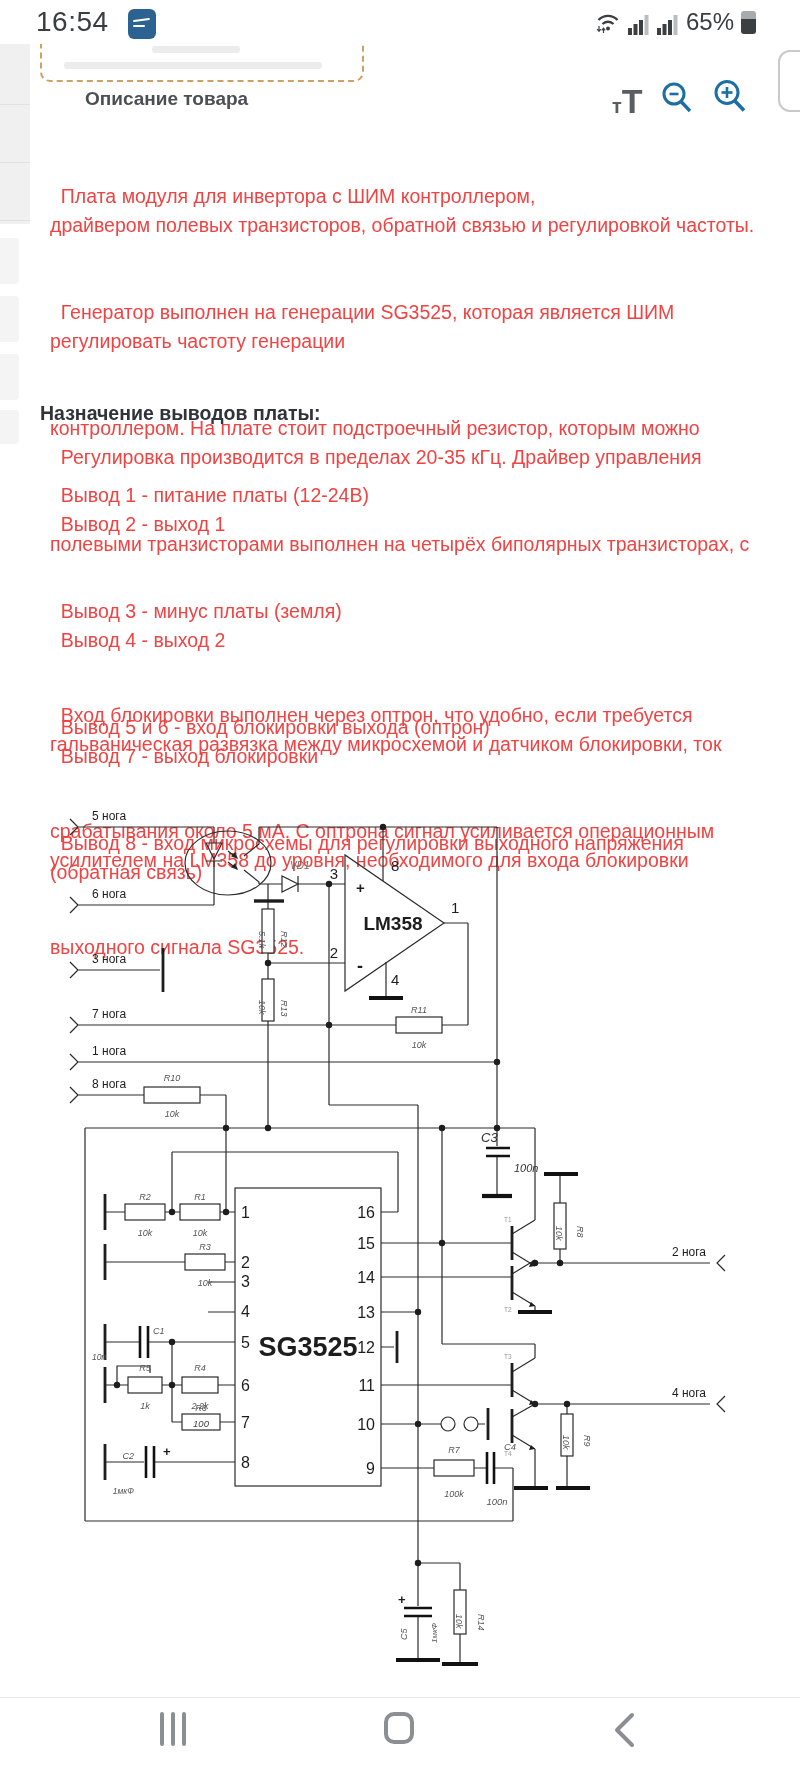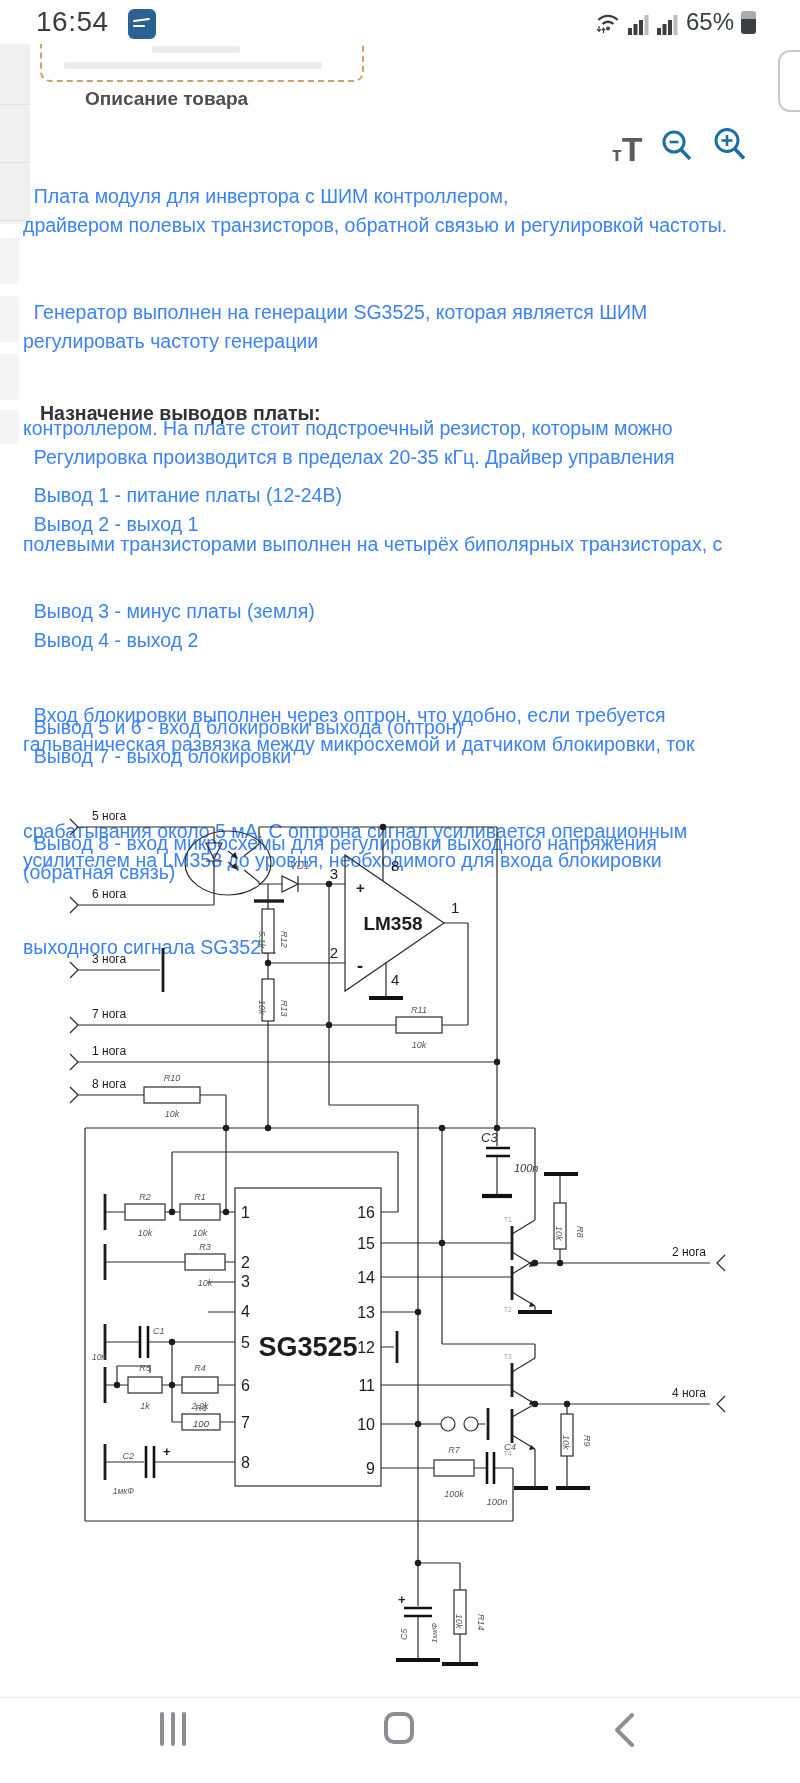--- a/index.html
+++ b/index.html
@@ -24,28 +24,28 @@
   .dashed-box{position:absolute;left:40px;top:-18px;width:320px;height:96px;
               border:2px dashed #cf9f63;border-radius:10px;}
   .dashed-box .ghost{position:absolute;background:#dcdcdc;height:7px;border-radius:3px;opacity:.55;}
   .g1{left:110px;top:62px;width:88px;}
   .g2{left:22px;top:78px;width:258px;}
   
   .scroll-pill{position:absolute;left:778px;top:50px;width:46px;height:58px;background:#fff;
                border:2px solid #c9c9c9;border-radius:12px;}
   
   .page-title{position:absolute;left:85px;top:88px;font-size:19px;font-weight:bold;color:#4b4f54;margin:0;}
-  .tools{position:absolute;left:612px;top:78px;display:flex;align-items:flex-end;gap:16px;margin-top:48px;}
+  .tools{position:absolute;left:612px;top:78px;display:flex;align-items:flex-end;gap:16px;}
   .tt-icon{color:#5a5e63;font-weight:bold;line-height:1;cursor:pointer;}
   .tt-icon .ts{font-size:20px;}
   .tt-icon .tb{font-size:34px;}
   .mag{display:block;}
   
-  .body-text{position:absolute;left:23px;width:740px;font-size:19.5px;line-height:29px;
-             color:#3b82f6;white-space:pre-wrap;}
+  .body-text{position:absolute;left:50px;width:740px;font-size:19.5px;line-height:29px;
+             color:#ef4444;white-space:pre-wrap;}
   .sec-title{position:absolute;left:28px;top:390px;font-size:19.5px;font-weight:bold;color:#30343a;margin:12px;}
   
   .schematic{position:absolute;left:0;top:790px;}
   .schematic .wire{stroke:#2b2b2b;stroke-width:1.2;fill:none;}
   .schematic .thick{stroke:#1d1d1d;stroke-width:3.4;fill:none;}
   .schematic .gnd{stroke:#111;stroke-width:4.2;fill:none;}
   .schematic .plate{stroke:#111;stroke-width:2.6;fill:none;}
   .schematic .r{fill:#fff;stroke:#2b2b2b;stroke-width:1.2;}
   .schematic .dot{fill:#1d1d1d;}
   .schematic .tbar{stroke:#1d1d1d;stroke-width:2.8;fill:none;}

